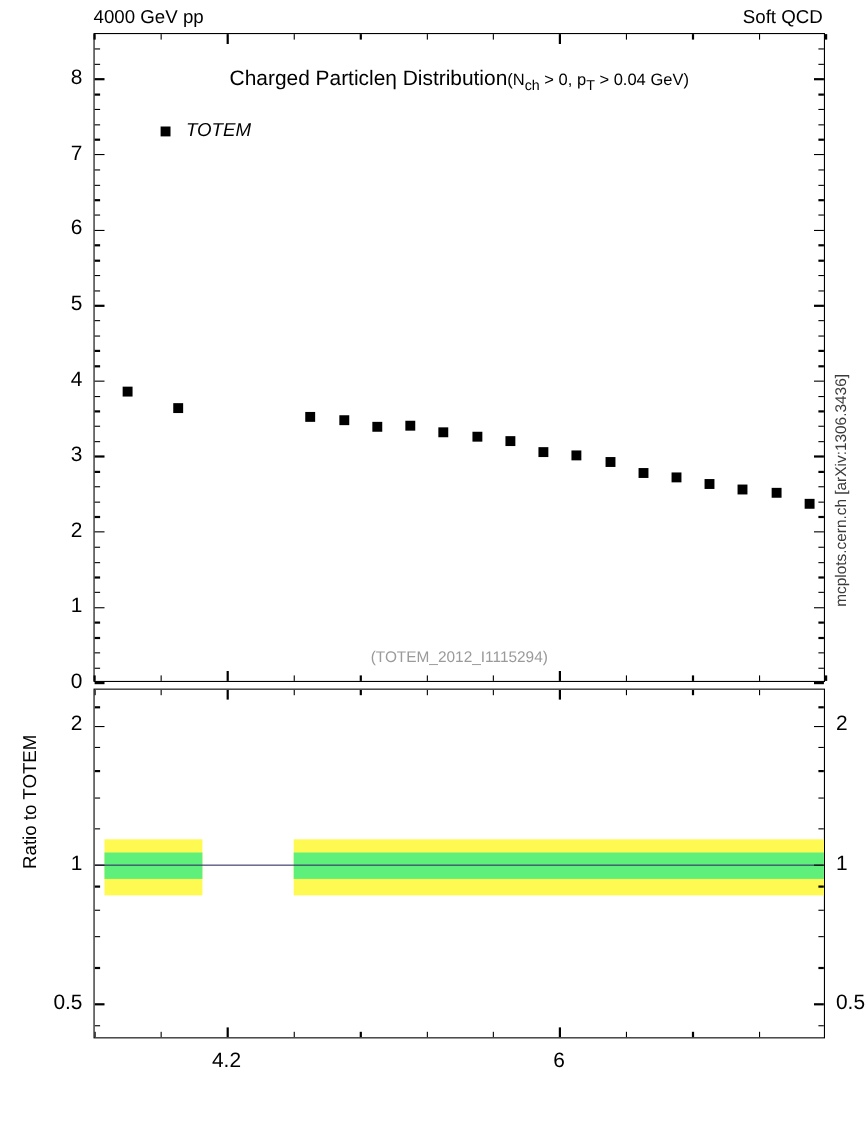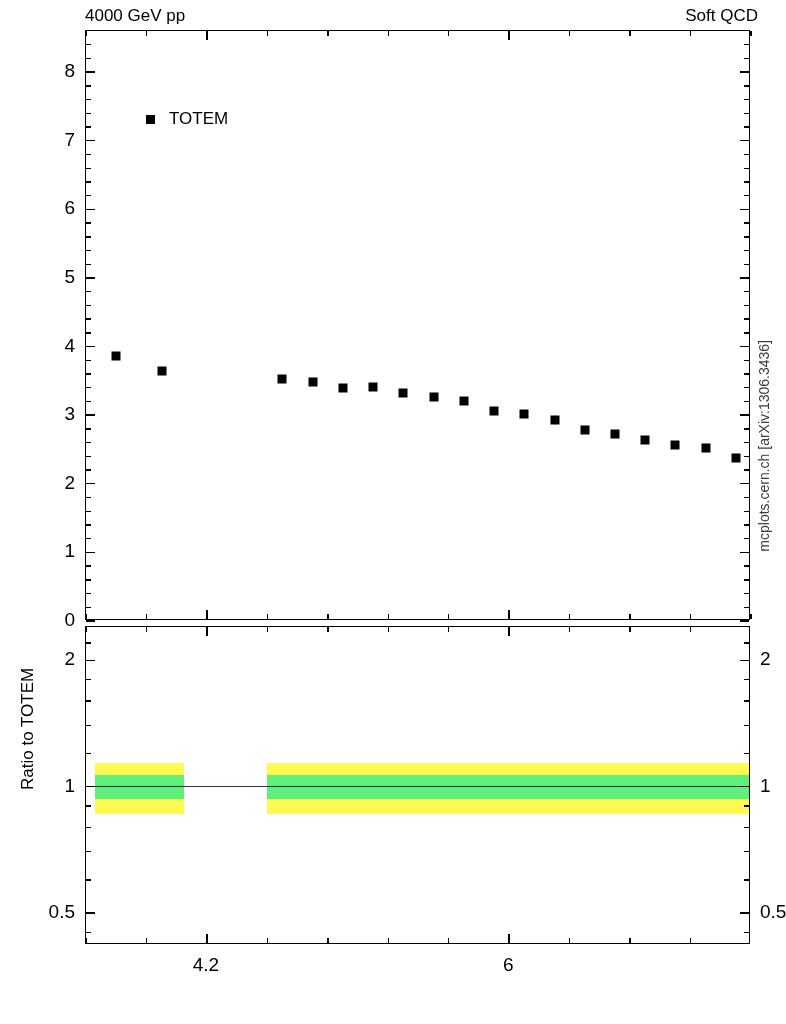--- a/index.html
+++ b/index.html
@@ -22,21 +22,21 @@
 
   
   .hdr {
     position: absolute;
     top: 6px;
     font-size: 17px;
     color: #000;
     white-space: nowrap;
   }
   .hdr.left  { left: 85px; }
-  .hdr.right { right: 28px; }
+  .hdr.right { right: 38px; }
 
   
   #mainframe {
     position: absolute;
     left: 85px;
     top: 30px;
     width: 665px;
     height: 590px;
     border: 1.4px solid #000;
     box-sizing: border-box;
@@ -108,20 +108,21 @@
 
   
   #legend {
     position: absolute;
     left: 60px;
     top: 78px;
     display: flex;
     align-items: center;
     gap: 14px;
     font-size: 17px;
+    font-style: italic;
   }
   #legend .marker {
     width: 9px;
     height: 9px;
     background: #000;
     display: inline-block;
   }
 
   
   #analysis {
@@ -186,26 +187,31 @@
 
 <div id="root">
 
   <div class="hdr left">4000 GeV pp</div>
   <div class="hdr right">Soft QCD</div>
 
   <div id="credit">mcplots.cern.ch [arXiv:1306.3436]</div>
 
   <div id="mainframe">
 
+    <div id="plottitle">
+      <span>Charged Particle</span><span>η</span>
+      <span>Distribution</span><span class="qual"><span>(N</span><span class="sub">ch</span><span> &gt; 0, p</span><span class="sub">T</span><span> &gt; 0.04 GeV)</span></span>
+    </div>
 
     <div id="legend">
       <span class="marker"></span>
       <span>TOTEM</span>
     </div>
 
+    <div id="analysis">(TOTEM_2012_I1115294)</div>
 
     <div id="main-ticks">
         <div class="tick y" style="top: 589.3px;"></div>
         <div class="tick yr" style="top: 589.3px;"></div>
         <div class="tick y" style="top: 520.695px;"></div>
         <div class="tick yr" style="top: 520.695px;"></div>
         <div class="tick y" style="top: 452.091px;"></div>
         <div class="tick yr" style="top: 452.091px;"></div>
         <div class="tick y" style="top: 383.486px;"></div>
         <div class="tick yr" style="top: 383.486px;"></div>

